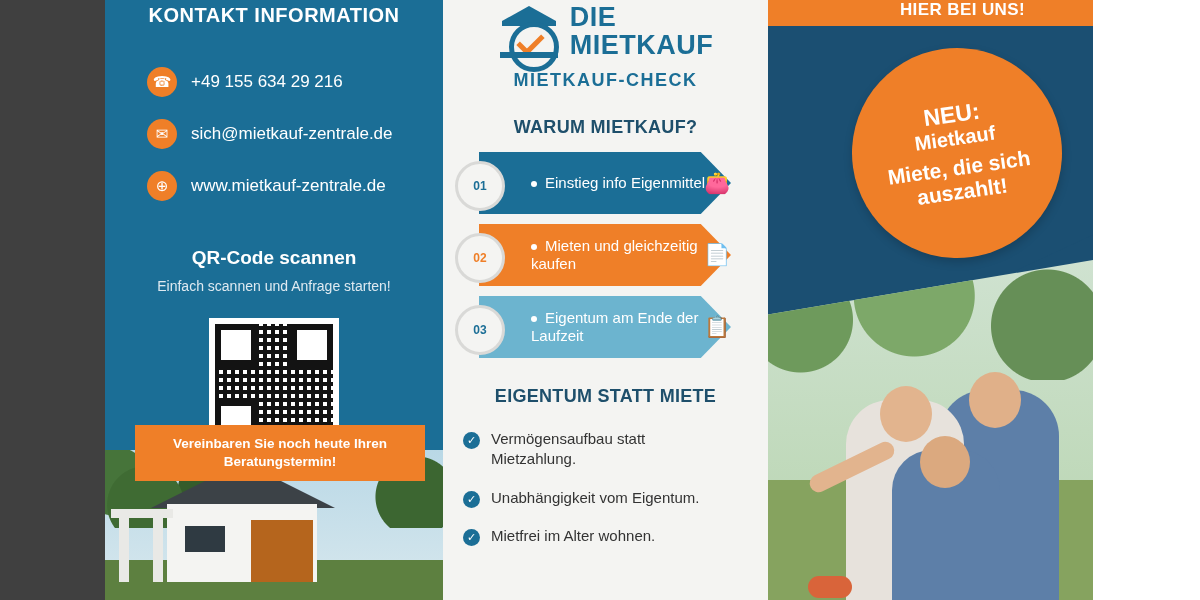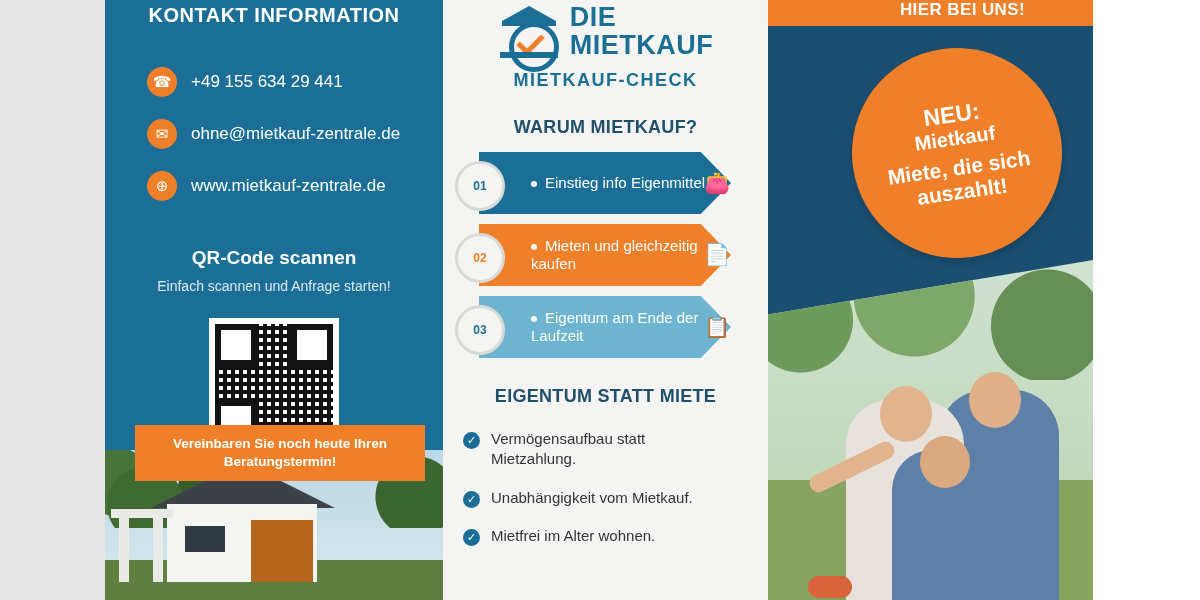--- a/index.html
+++ b/index.html
@@ -2,21 +2,21 @@
 <html><head>
 <meta charset="utf-8">
 <style>
   html,body{margin:0;padding:0;}
   body{
     width:1200px;height:600px;overflow:hidden;
     background:#ffffff;
     font-family:"Liberation Sans", sans-serif;
     color:#333;
   }
-  .page{position:relative;width:1084px;height:600px;background:#e5e5e5;}
+  .page{position:relative;width:1084px;height:600px;background:#404040;}
 
   
   .panel-left{
     position:absolute;left:105px;top:0;width:338px;height:600px;
     background:#1b6e96;overflow:hidden;
   }
   .kontakt-title{
     color:#fff;font-weight:bold;font-size:20px;letter-spacing:.5px;
     text-align:center;margin-top:4px;
   }
@@ -181,25 +181,25 @@
 <body>
 
 <div class="page">
 
   <div class="panel-left">
     <div class="kontakt-title">KONTAKT INFORMATION</div>
 
     <div class="contact-list">
       <div class="contact-row">
         <div class="cicon">☎</div>
-        <div class="ctext">+49 155 634 29 441</div>
+        <div class="ctext">+49 155 634 29 216</div>
       </div>
       <div class="contact-row">
         <div class="cicon">✉</div>
-        <div class="ctext">ohne@mietkauf-zentrale.de</div>
+        <div class="ctext">sich@mietkauf-zentrale.de</div>
       </div>
       <div class="contact-row">
         <div class="cicon">⊕</div>
         <div class="ctext">www.mietkauf-zentrale.de</div>
       </div>
     </div>
 
     <div class="qr-title">QR-Code scannen</div>
     <div class="qr-sub">Einfach scannen und Anfrage starten!</div>
 
@@ -278,21 +278,21 @@
 
     <div class="mid-h3">EIGENTUM STATT MIETE</div>
 
     <div class="benefits">
       <div class="bene">
         <div class="bene-ico">✓</div>
         <div class="bene-txt">Vermögensaufbau statt Mietzahlung.</div>
       </div>
       <div class="bene">
         <div class="bene-ico">✓</div>
-        <div class="bene-txt">Unabhängigkeit vom Mietkauf.</div>
+        <div class="bene-txt">Unabhängigkeit vom Eigentum.</div>
       </div>
       <div class="bene">
         <div class="bene-ico">✓</div>
         <div class="bene-txt">Mietfrei im Alter wohnen.</div>
       </div>
     </div>
   </div>
 
   <div class="panel-right">
     <div class="r-top">HIER BEI UNS!</div>

